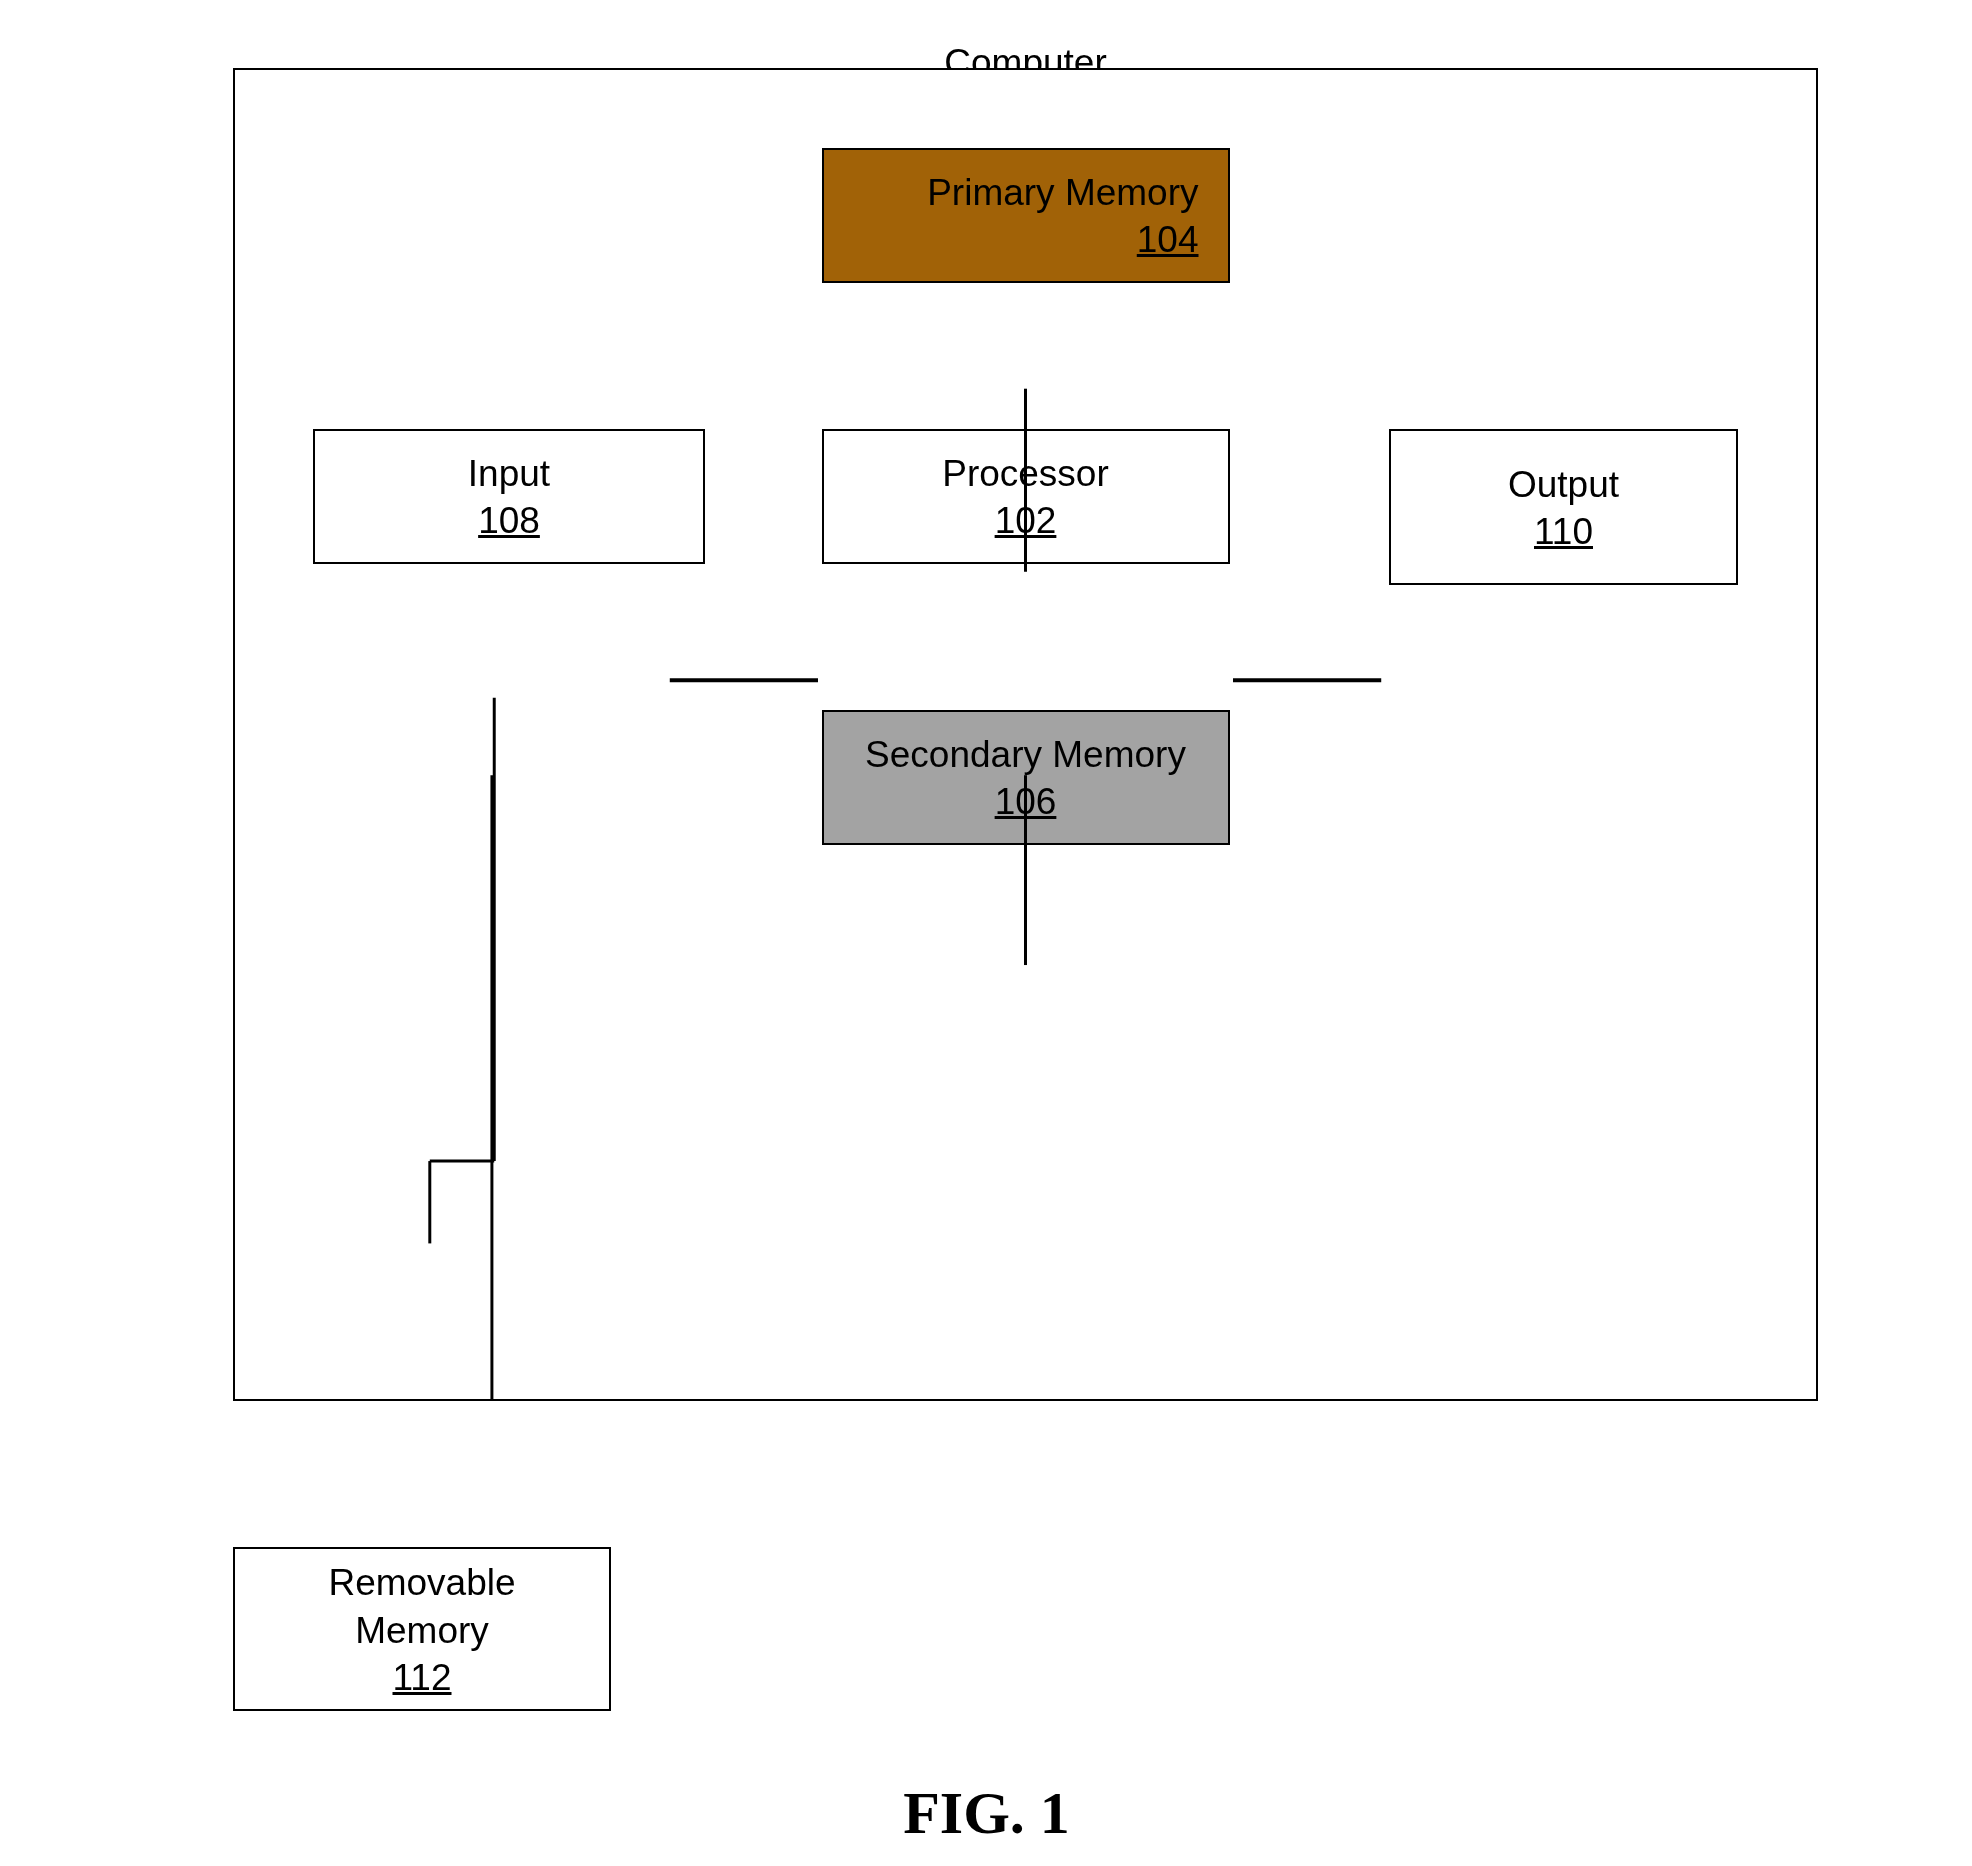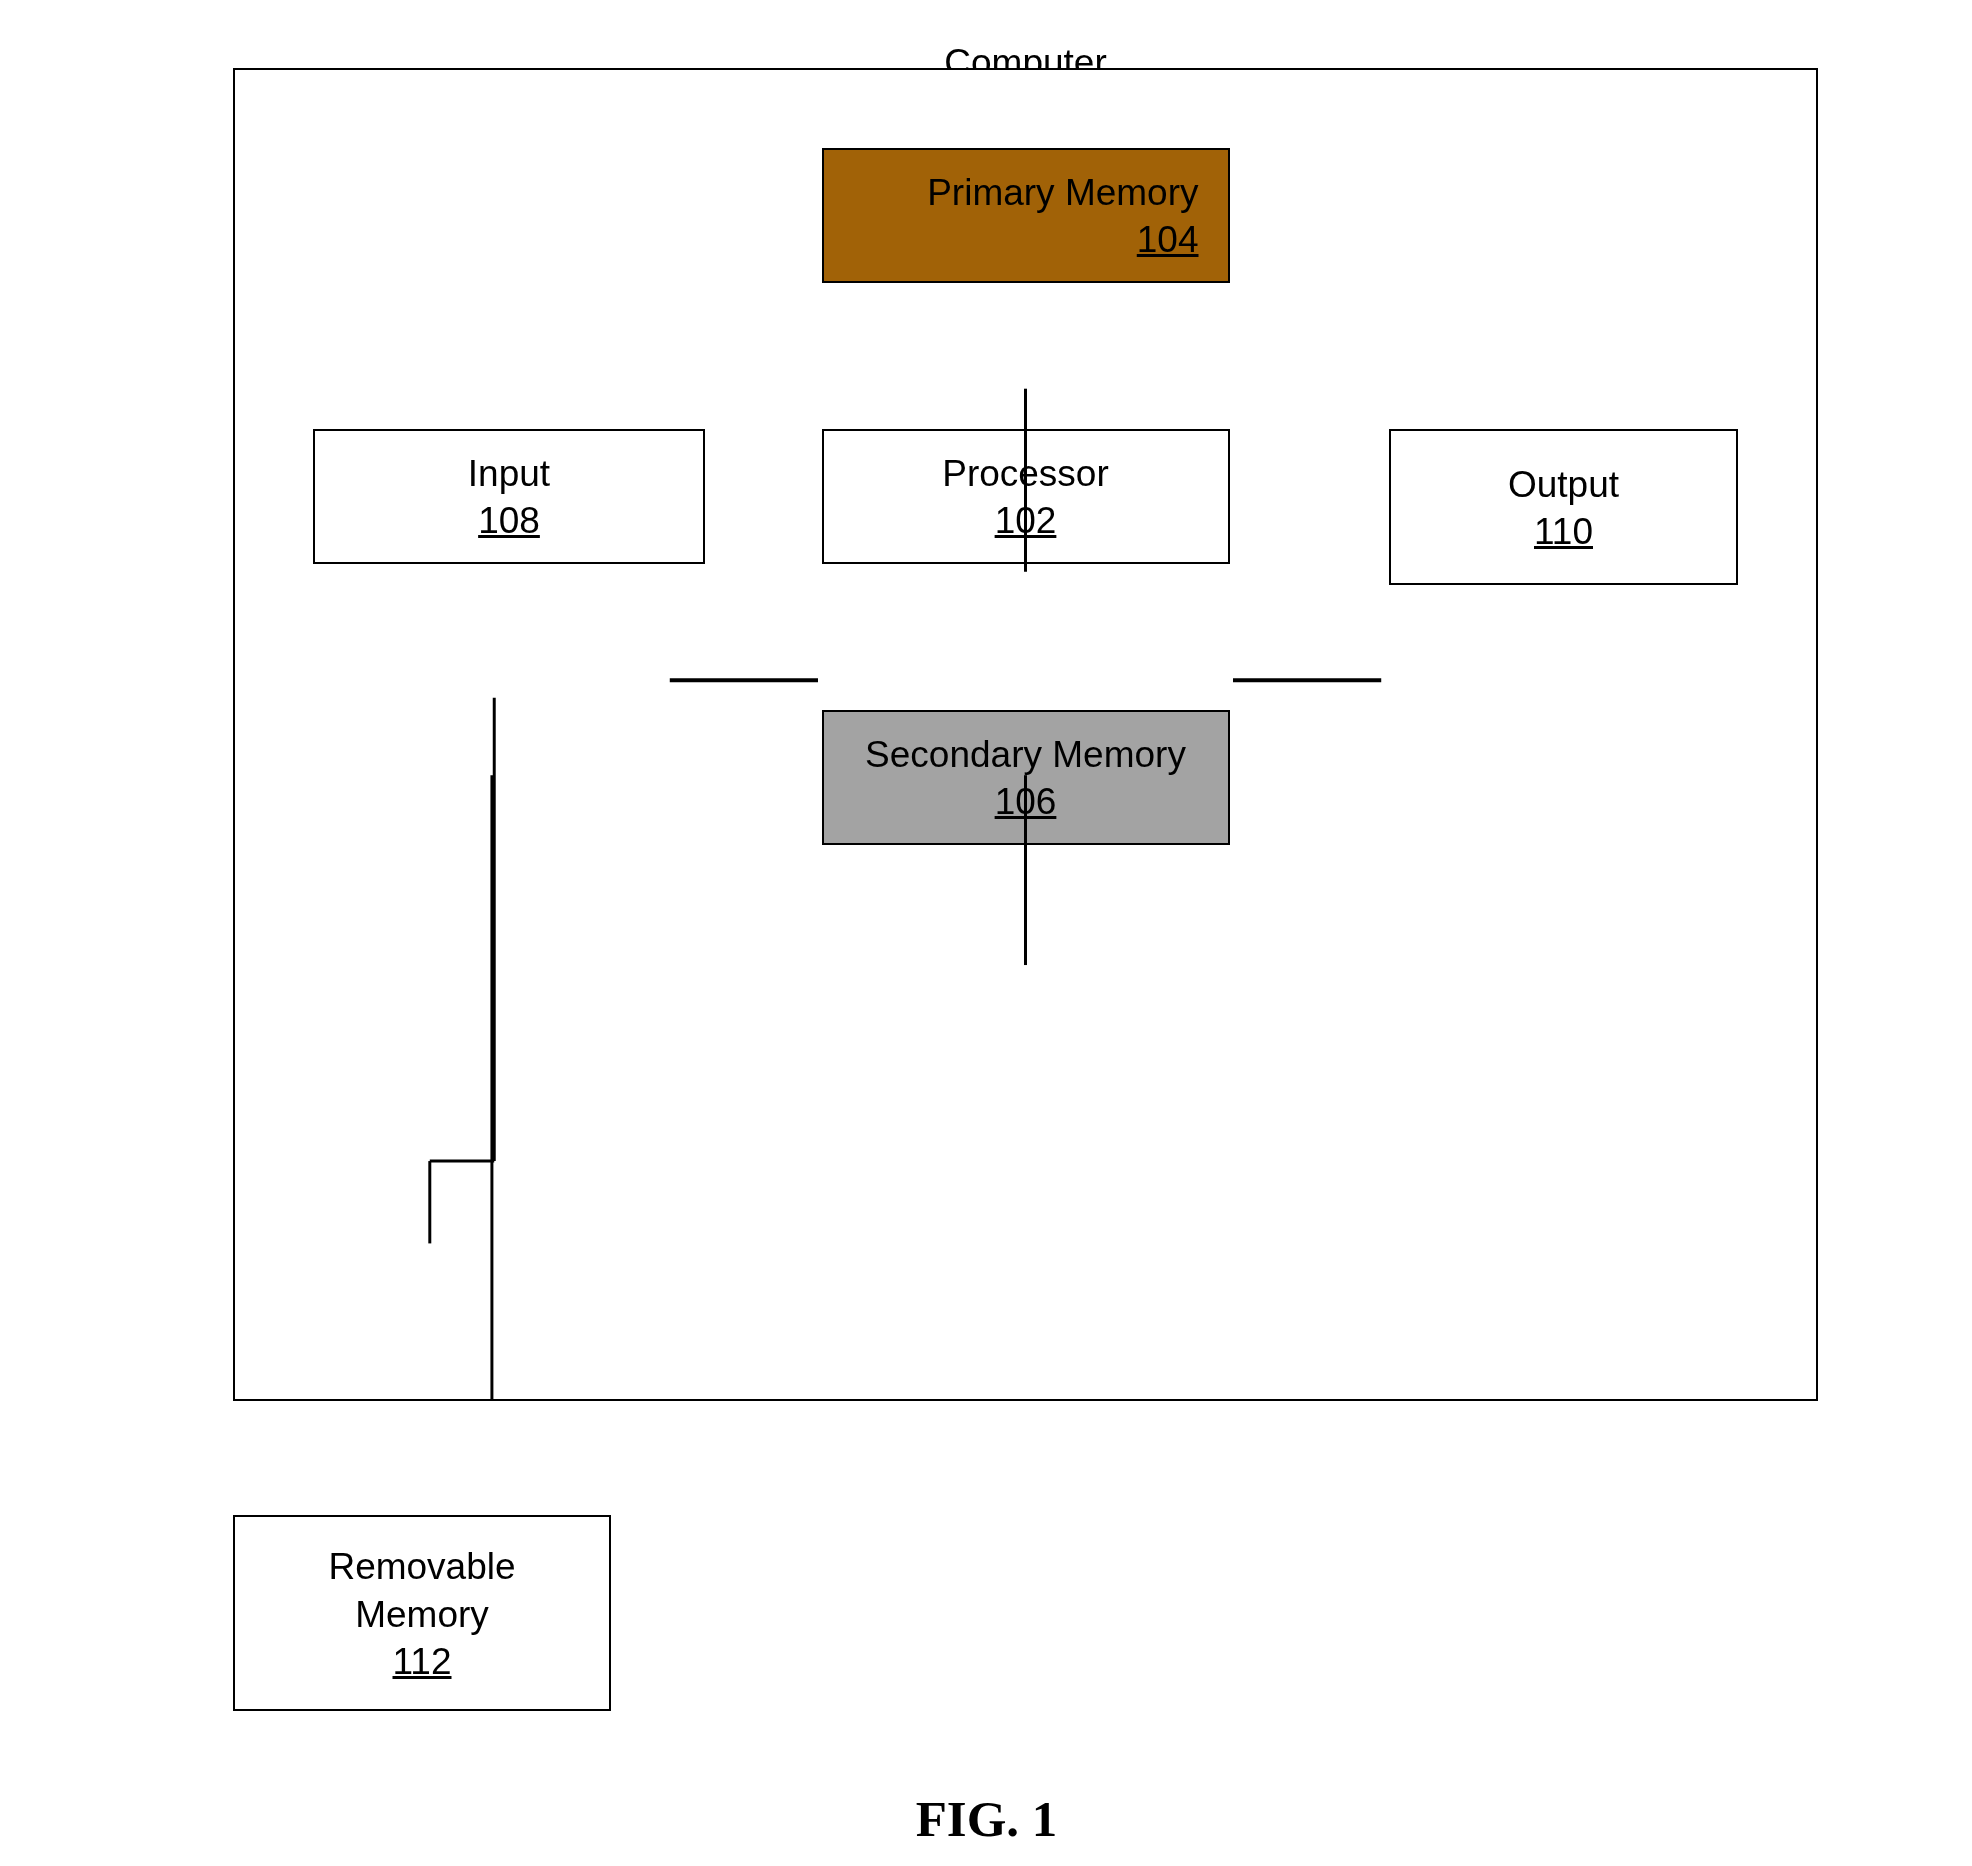--- a/index.html
+++ b/index.html
@@ -100,21 +100,21 @@
     }
 
     
     .removable-memory-box {
       position: absolute;
       bottom: 78px;
       left: 175px;
       width: 378px;
       border: 2.9px solid #000;
       background: #fff;
-      padding: 26px 29px;
+      padding: 10px 29px;
       text-align: center;
     }
 
     .box-label {
       font-size: 37px;
       color: #000;
       line-height: 1.3;
     }
 
     .box-ref {
@@ -132,21 +132,21 @@
       width: 100%;
       height: 100%;
       pointer-events: none;
     }
 
     .fig-label {
       position: absolute;
       bottom: 19.4px;
       left: 50%;
       transform: translateX(-50%);
-      font-size: 51px;
+      font-size: 60px;
       font-weight: bold;
       color: #000;
       font-family: 'Times New Roman', serif;
       white-space: nowrap;
     }
   </style>
 </head>
 <body>
 
 <div class="diagram-container">

